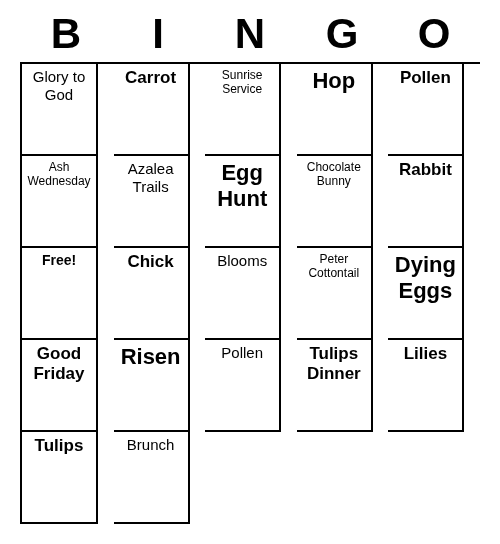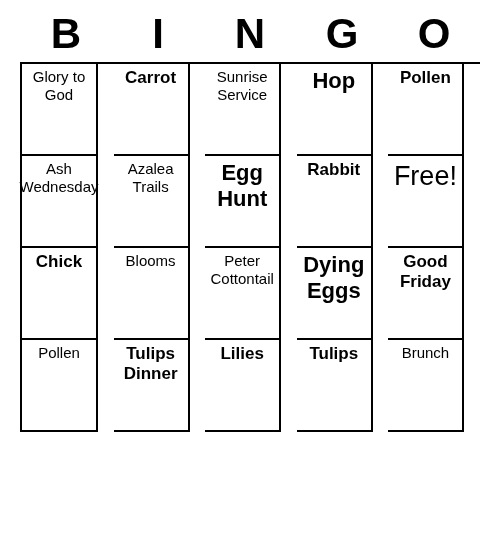--- a/index.html
+++ b/index.html
@@ -54,25 +54,25 @@
       font-weight: bold;
     }
     .size-medium {
       font-size: 17px;
       font-weight: bold;
     }
     .size-normal {
       font-size: 15px;
     }
     .size-small {
-      font-size: 15px;
+      font-size: 12px;
     }
     .free-cell {
-      font-size: 27px;
-      font-weight: normal;
+      font-size: 14px;
+      font-weight: bold;
     }
   </style>
 </head>
 <body>
 
 <div class="bingo-header">
 <div class="bingo-header-letter">B</div>
     <div class="bingo-header-letter">I</div>
     <div class="bingo-header-letter">N</div>
     <div class="bingo-header-letter">G</div>
@@ -98,20 +98,23 @@
     <div class="bingo-cell">
       <span class="size-small">Ash Wednesday</span>
     </div>
     <div class="bingo-cell">
       <span class="size-normal">Azalea Trails</span>
     </div>
     <div class="bingo-cell">
       <span class="size-large">Egg Hunt</span>
     </div>
     <div class="bingo-cell">
+      <span class="size-small">Chocolate Bunny</span>
+    </div>
+    <div class="bingo-cell">
       <span class="size-medium">Rabbit</span>
     </div>
     <div class="bingo-cell">
       <span class="free-cell">Free!</span>
     </div>
     <div class="bingo-cell">
       <span class="size-medium">Chick</span>
     </div>
     <div class="bingo-cell">
       <span class="size-normal">Blooms</span>
@@ -119,20 +122,23 @@
     <div class="bingo-cell">
       <span class="size-small">Peter Cottontail</span>
     </div>
     <div class="bingo-cell">
       <span class="size-large">Dying Eggs</span>
     </div>
     <div class="bingo-cell">
       <span class="size-medium">Good Friday</span>
     </div>
     <div class="bingo-cell">
+      <span class="size-large">Risen</span>
+    </div>
+    <div class="bingo-cell">
       <span class="size-normal">Pollen</span>
     </div>
     <div class="bingo-cell">
       <span class="size-medium">Tulips Dinner</span>
     </div>
     <div class="bingo-cell">
       <span class="size-medium">Lilies</span>
     </div>
     <div class="bingo-cell">
       <span class="size-medium">Tulips</span>

